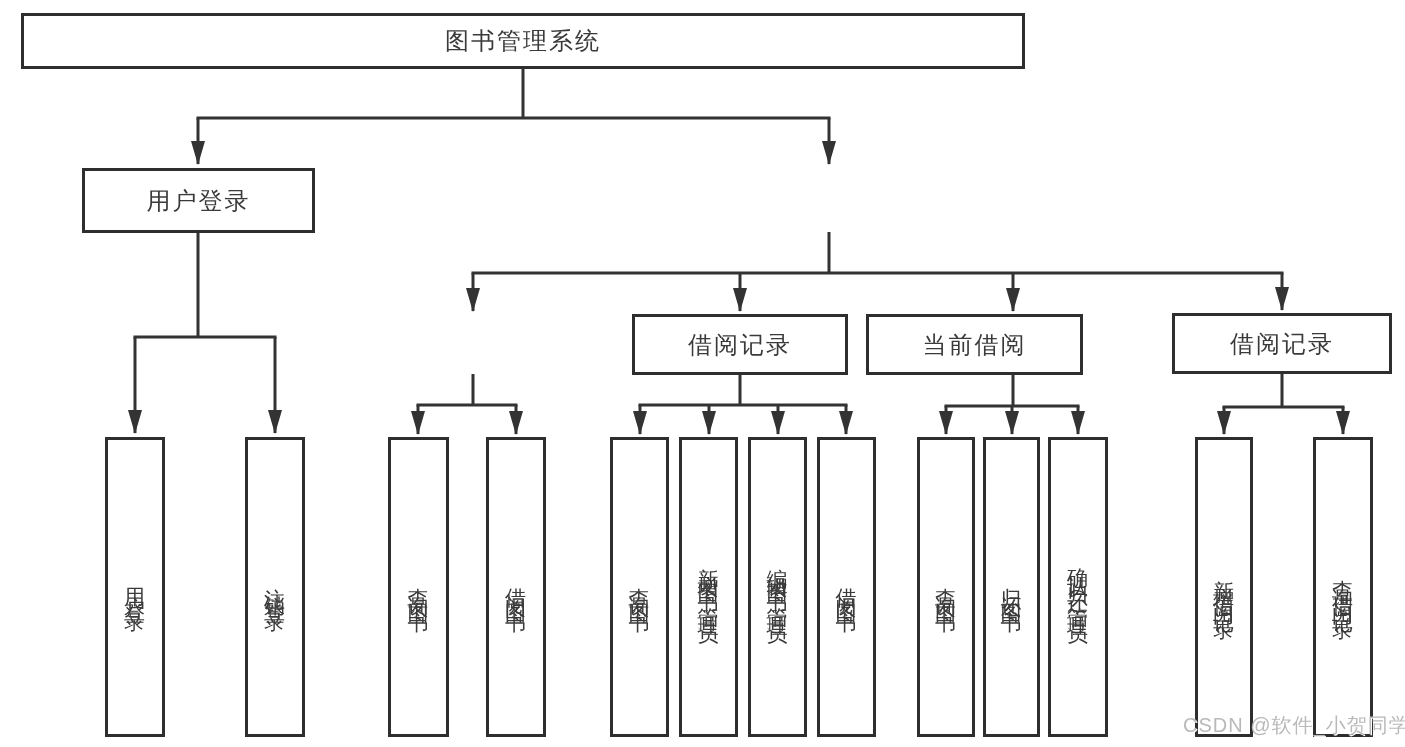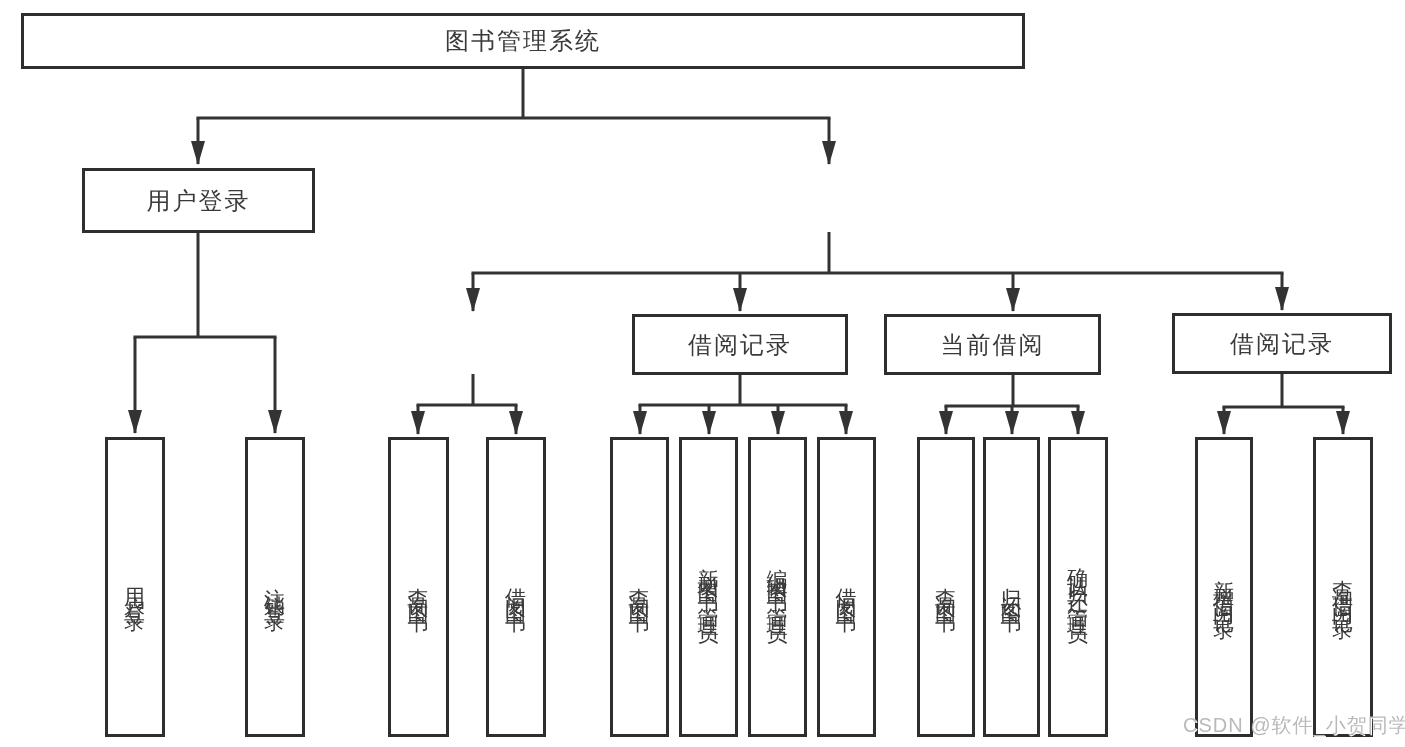--- a/index.html
+++ b/index.html
@@ -112,21 +112,21 @@
     <span class="hlabel">图书管理系统</span>
   </div>
 
   <div class="node" style="left:82px;top:168px;width:233px;height:65px">
     <span class="hlabel big">用户登录</span>
   </div>
 
   <div class="node" style="left:632px;top:314px;width:216px;height:61px">
     <span class="hlabel big">借阅记录</span>
   </div>
-  <div class="node" style="left:884px;top:314px;width:217px;height:61px">
+  <div class="node" style="left:866px;top:314px;width:217px;height:61px">
     <span class="hlabel big">当前借阅</span>
   </div>
   <div class="node" style="left:1172px;top:313px;width:220px;height:61px">
     <span class="hlabel big">借阅记录</span>
   </div>
 
   <div class="node" style="left:105px;top:437px;width:60px;height:300px">
     <span class="vlabel">用户登录</span>
   </div>
   <div class="node" style="left:245px;top:437px;width:60px;height:300px">

